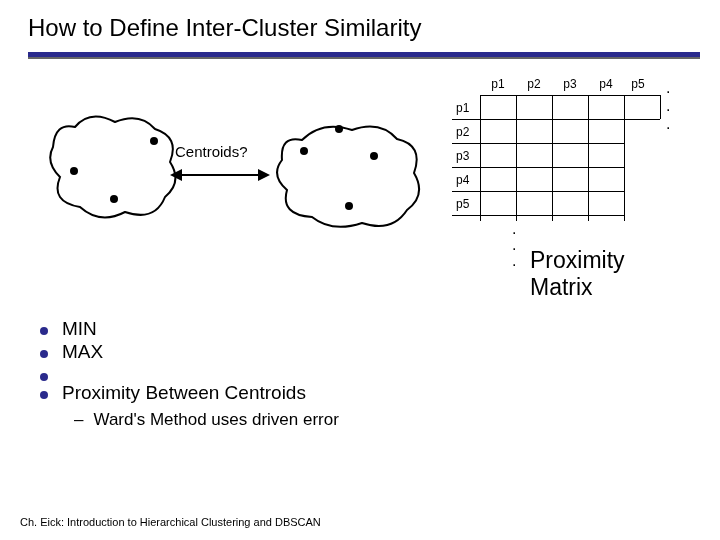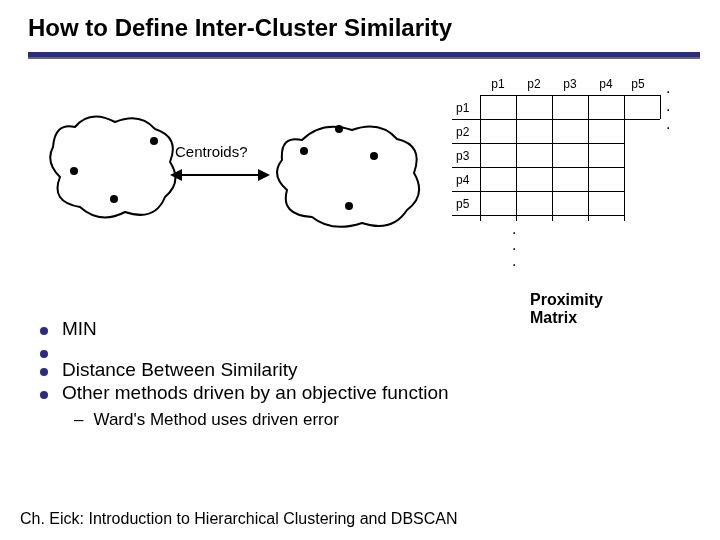--- a/index.html
+++ b/index.html
@@ -6,21 +6,21 @@
   body {
     width: 720px;
     height: 540px;
     background: #ffffff;
     font-family: Arial, Helvetica, sans-serif;
     position: relative;
     overflow: hidden;
   }
   .title {
     font-size: 24px;
-    font-weight: bold;
+    font-weight: normal;
     color: #000;
     padding: 14px 0 10px 28px;
   }
   .rule {
     height: 5px;
     margin: 0 20px 0 28px;
   }
   .rule-top { background: #2a2a8c; }
   .rule-bottom { background: #666; height: 2px; margin-top: 0; }
   .diagram-area {
@@ -76,23 +76,22 @@
     font-size: 16px;
     letter-spacing: 4px;
   }
   .vdots {
     position: absolute;
     font-size: 16px;
     line-height: 8px;
   }
   .matrix-caption {
     position: absolute;
-    font-size: 16px;
-    font-weight: bold;
-    margin-top: 44px;
+    font-size: 23px;
+    font-weight: normal;
   }
   
   .list {
     position: absolute;
     left: 40px;
     top: 318px;
     text-align: center;
   }
   .list-item {
     display: flex;
@@ -121,21 +120,21 @@
     margin-right: 10px;
     font-size: 17px;
   }
   .subtext {
     font-size: 17px;
   }
   .footer {
     position: absolute;
     left: 20px;
     bottom: 12px;
-    font-size: 16px;
+    font-size: 11px;
     color: #000;
   }
 </style>
 </head>
 <body>
 
 <div class="title">How to Define Inter-Cluster Similarity</div>
 <div class="rule rule-top"></div>
 <div class="rule rule-bottom"></div>
 
@@ -201,28 +200,28 @@
   </div>
 </div>
 
 <div class="list">
   <div class="list-item">
     <div class="bullet"></div>
     <div class="list-text">MIN</div>
   </div>
   <div class="list-item">
     <div class="bullet"></div>
-  </div>
-  <div class="list-item">
-    <div class="bullet"></div>
-    <div class="list-text">Distance Between Similarity</div>
-  </div>
-  <div class="list-item">
-    <div class="bullet"></div>
-    <div class="list-text">Other methods driven by an objective function</div>
+    <div class="list-text">MAX</div>
+  </div>
+  <div class="list-item">
+    <div class="bullet"></div>
+  </div>
+  <div class="list-item">
+    <div class="bullet"></div>
+    <div class="list-text">Proximity Between Centroids</div>
   </div>
   <div class="subitem">
     <div class="dash">–</div>
     <div class="subtext">Ward's Method uses driven error</div>
   </div>
 </div>
 
 <div class="footer">Ch. Eick: Introduction to Hierarchical Clustering and DBSCAN</div>
 
 </body></html>

